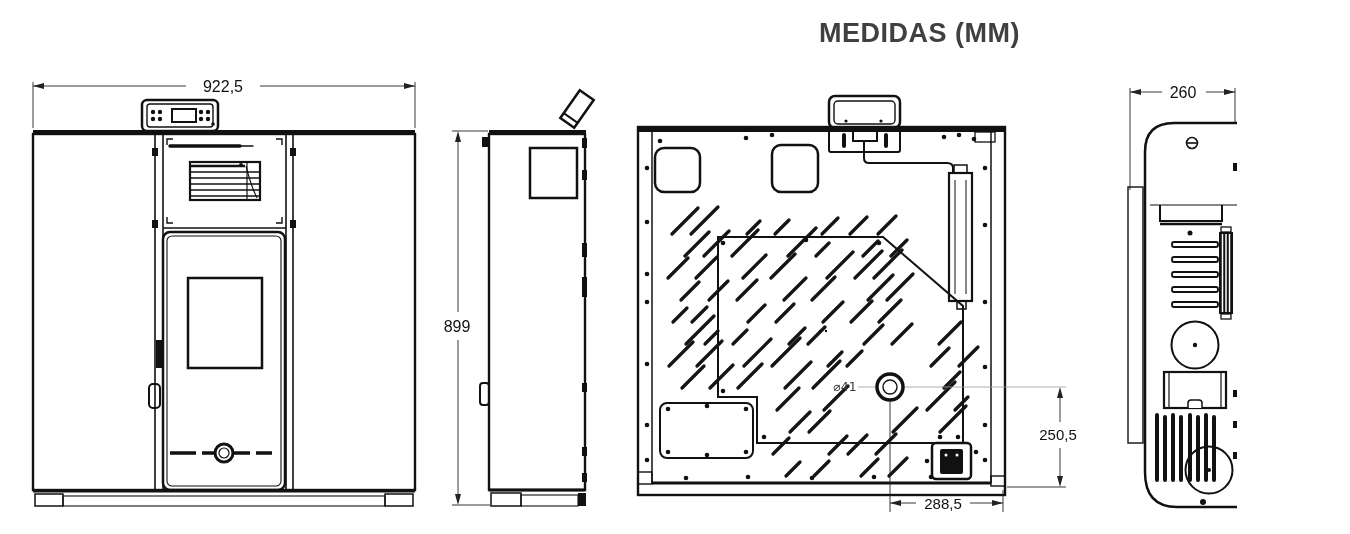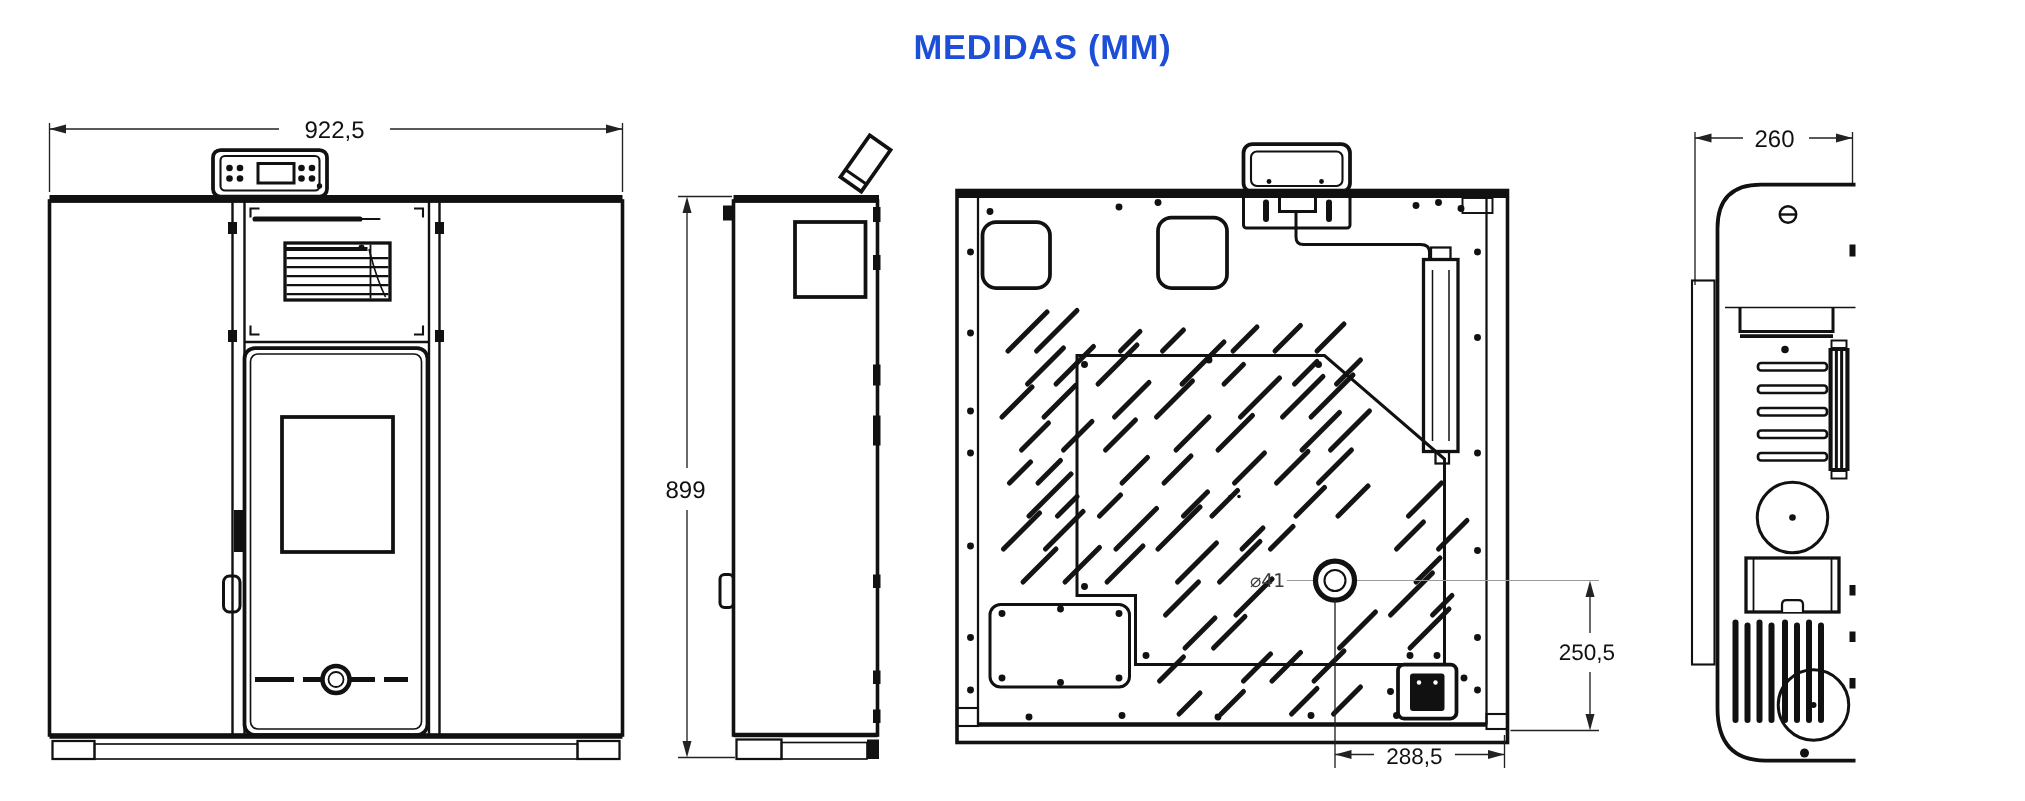--- a/index.html
+++ b/index.html
@@ -1,19 +1,19 @@
 <!DOCTYPE html>
 <html><head>
 <meta charset="utf-8">
 <style>
   html,body{margin:0;padding:0;background:#ffffff;}
   #stage{position:relative;width:1350px;height:534px;background:#ffffff;overflow:hidden;
          font-family:"Liberation Sans",sans-serif;}
-  #title{position:absolute;left:370px;top:18px;width:650px;text-align:center;
-         font-size:23px;font-weight:bold;letter-spacing:.5px;color:#1d4ed8;}
+  #title{position:absolute;left:370px;top:18px;width:650px;text-align:right;
+         font-size:27px;font-weight:bold;letter-spacing:.5px;color:#404040;}
   svg text{font-family:"Liberation Sans",sans-serif;font-size:16px;fill:#111;}
   svg text.small{font-size:15px;}
   svg text.hole{font-family:"DejaVu Sans",sans-serif;font-size:12.5px;fill:#3a3a3a;}
   .oline{stroke:#111;fill:none;}
   .dim{stroke:#222;stroke-width:0.9;fill:none;}
   .arr{fill:#222;stroke:none;}
 </style>
 </head>
 <body>
 

